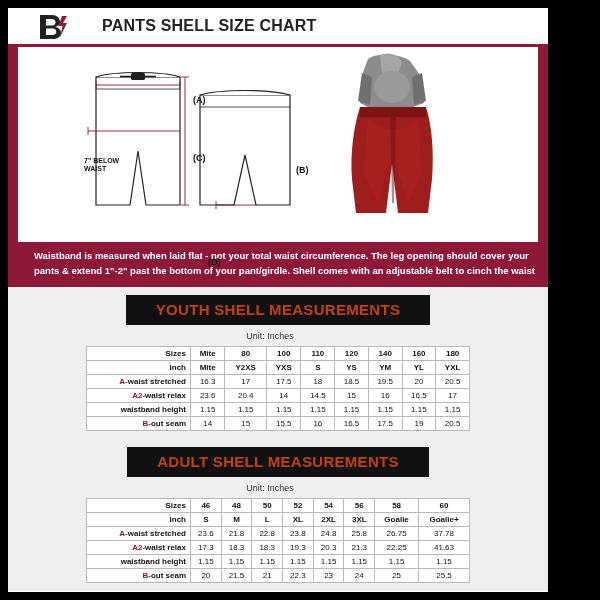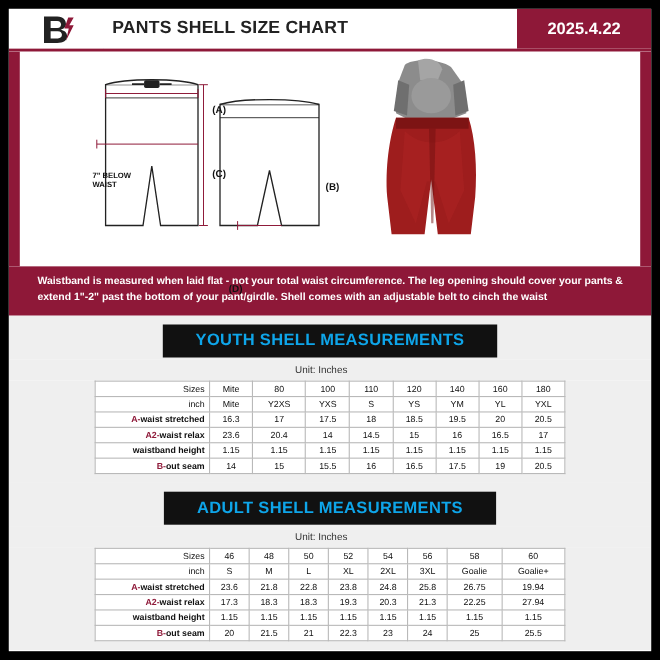--- a/index.html
+++ b/index.html
@@ -5,21 +5,21 @@
   * { box-sizing: border-box; }
   html, body { margin:0; padding:0; }
   body {
     width:600px; height:600px;
     background:#000;
     font-family:"Liberation Sans", sans-serif;
     overflow:hidden;
   }
   .page {
     position:absolute; left:8px; top:8px;
-    width:584px; height:584px;
+    width:540px; height:584px;
     background:#ffffff;
     overflow:hidden;
   }
 
   
   .header { display:flex; height:36px; width:100%; }
   .hdr-logo {
     width:86px; background:#ffffff;
     display:flex; align-items:center; justify-content:center;
   }
@@ -67,62 +67,59 @@
   
   .callout {
     background:#8e1838; color:#fff;
     padding:7px 12px 9px 26px;
     text-align:left; font-size:9.5px; line-height:1.55; font-weight:bold;
   }
 
   
   .section-title-wrap { background:#efefef; padding:8px 0 2px 0; text-align:center; }
   .pill {
-    display:inline-block; background:#111; color:#0ea5e9;
+    display:inline-block; background:#111; color:#c2410c;
     font-size:15px; font-weight:bold; letter-spacing:.3px;
     padding:6px 30px 7px 30px;
   }
   .unit { text-align:center; font-size:9px; color:#333; padding:4px 16px 5px 0; background:#efefef; }
 
   
   .tbl-wrap { background:#efefef; padding:0 78px 8px 78px; }
   table { border-collapse:collapse; width:100%; background:#fff; }
   td, th {
     border:1px solid #b9b9b9;
     font-size:8px; text-align:center; height:14px; padding:0 2px;
     color:#111; font-weight:normal;
   }
   td.rowhdr, th.rowhdr {
     text-align:right; padding-right:4px; font-weight:bold; width:104px;
   }
   td.rowhdr .k { color:#8e1838; font-weight:bold; }
-  tr.hdr td { font-weight:normal; }
+  tr.hdr td { font-weight:bold; }
 </style>
 </head>
 <body>
 
 <div class="page">
 
   <div class="header">
     <div class="hdr-logo">
       <span class="bmark">
         <svg width="34" height="28" viewBox="0 0 34 28">
           <path d="M4 2 L16 2 C22 2 24 6 24 9 C24 12 21 13.5 19 14 C22 14.5 25 16 25 20 C25 24 21.5 26 16 26 L4 26 Z" fill="#222"></path>
           <path d="M10 6 L10 12.5 L16 12.5 C18.5 12.5 19.5 11 19.5 9.3 C19.5 7.4 18.3 6 16 6 Z" fill="#fff"></path>
           <path d="M10 15.5 L10 22 L16.5 22 C19 22 20.3 20.6 20.3 18.7 C20.3 16.9 19 15.5 16.5 15.5 Z" fill="#fff"></path>
           <path d="M26 3 L31 3 L27 10 L31 10 L24 24 L26.5 13 L22.5 13 Z" fill="#8e1838"></path>
         </svg>
       </span>
     </div>
     <div class="hdr-title">
       <span>PANTS SHELL SIZE CHART</span>
     </div>
-    <div class="hdr-date">
-      <span>2025.4.22</span>
-    </div>
   </div>
   <div class="hdr-rule"></div>
 
   <div class="diagram">
     <div class="side-rail left"></div>
     <div class="side-rail right"></div>
 
     <svg class="pants-svg" width="250" height="180" viewBox="0 0 250 180">
 
       <path d="M18,22 L102,22 L102,150 L68,150 L60,96 L52,150 L18,150 Z" fill="#fff" stroke="#222" stroke-width="1.2"></path>
@@ -287,32 +284,32 @@
         </tr>
         <tr>
           <td class="rowhdr"><span class="k">A-</span><span>waist stretched</span></td>
           <td>23.6</td>
           <td>21.8</td>
           <td>22.8</td>
           <td>23.8</td>
           <td>24.8</td>
           <td>25.8</td>
           <td>26.75</td>
-          <td>19.94</td>
+          <td>37.78</td>
         </tr>
         <tr>
           <td class="rowhdr"><span class="k">A2-</span><span>waist relax</span></td>
           <td>17.3</td>
           <td>18.3</td>
           <td>18.3</td>
           <td>19.3</td>
           <td>20.3</td>
           <td>21.3</td>
           <td>22.25</td>
-          <td>27.94</td>
+          <td>41.63</td>
         </tr>
         <tr>
           <td class="rowhdr">waistband height</td>
           <td>1.15</td>
           <td>1.15</td>
           <td>1.15</td>
           <td>1.15</td>
           <td>1.15</td>
           <td>1.15</td>
           <td>1.15</td>

